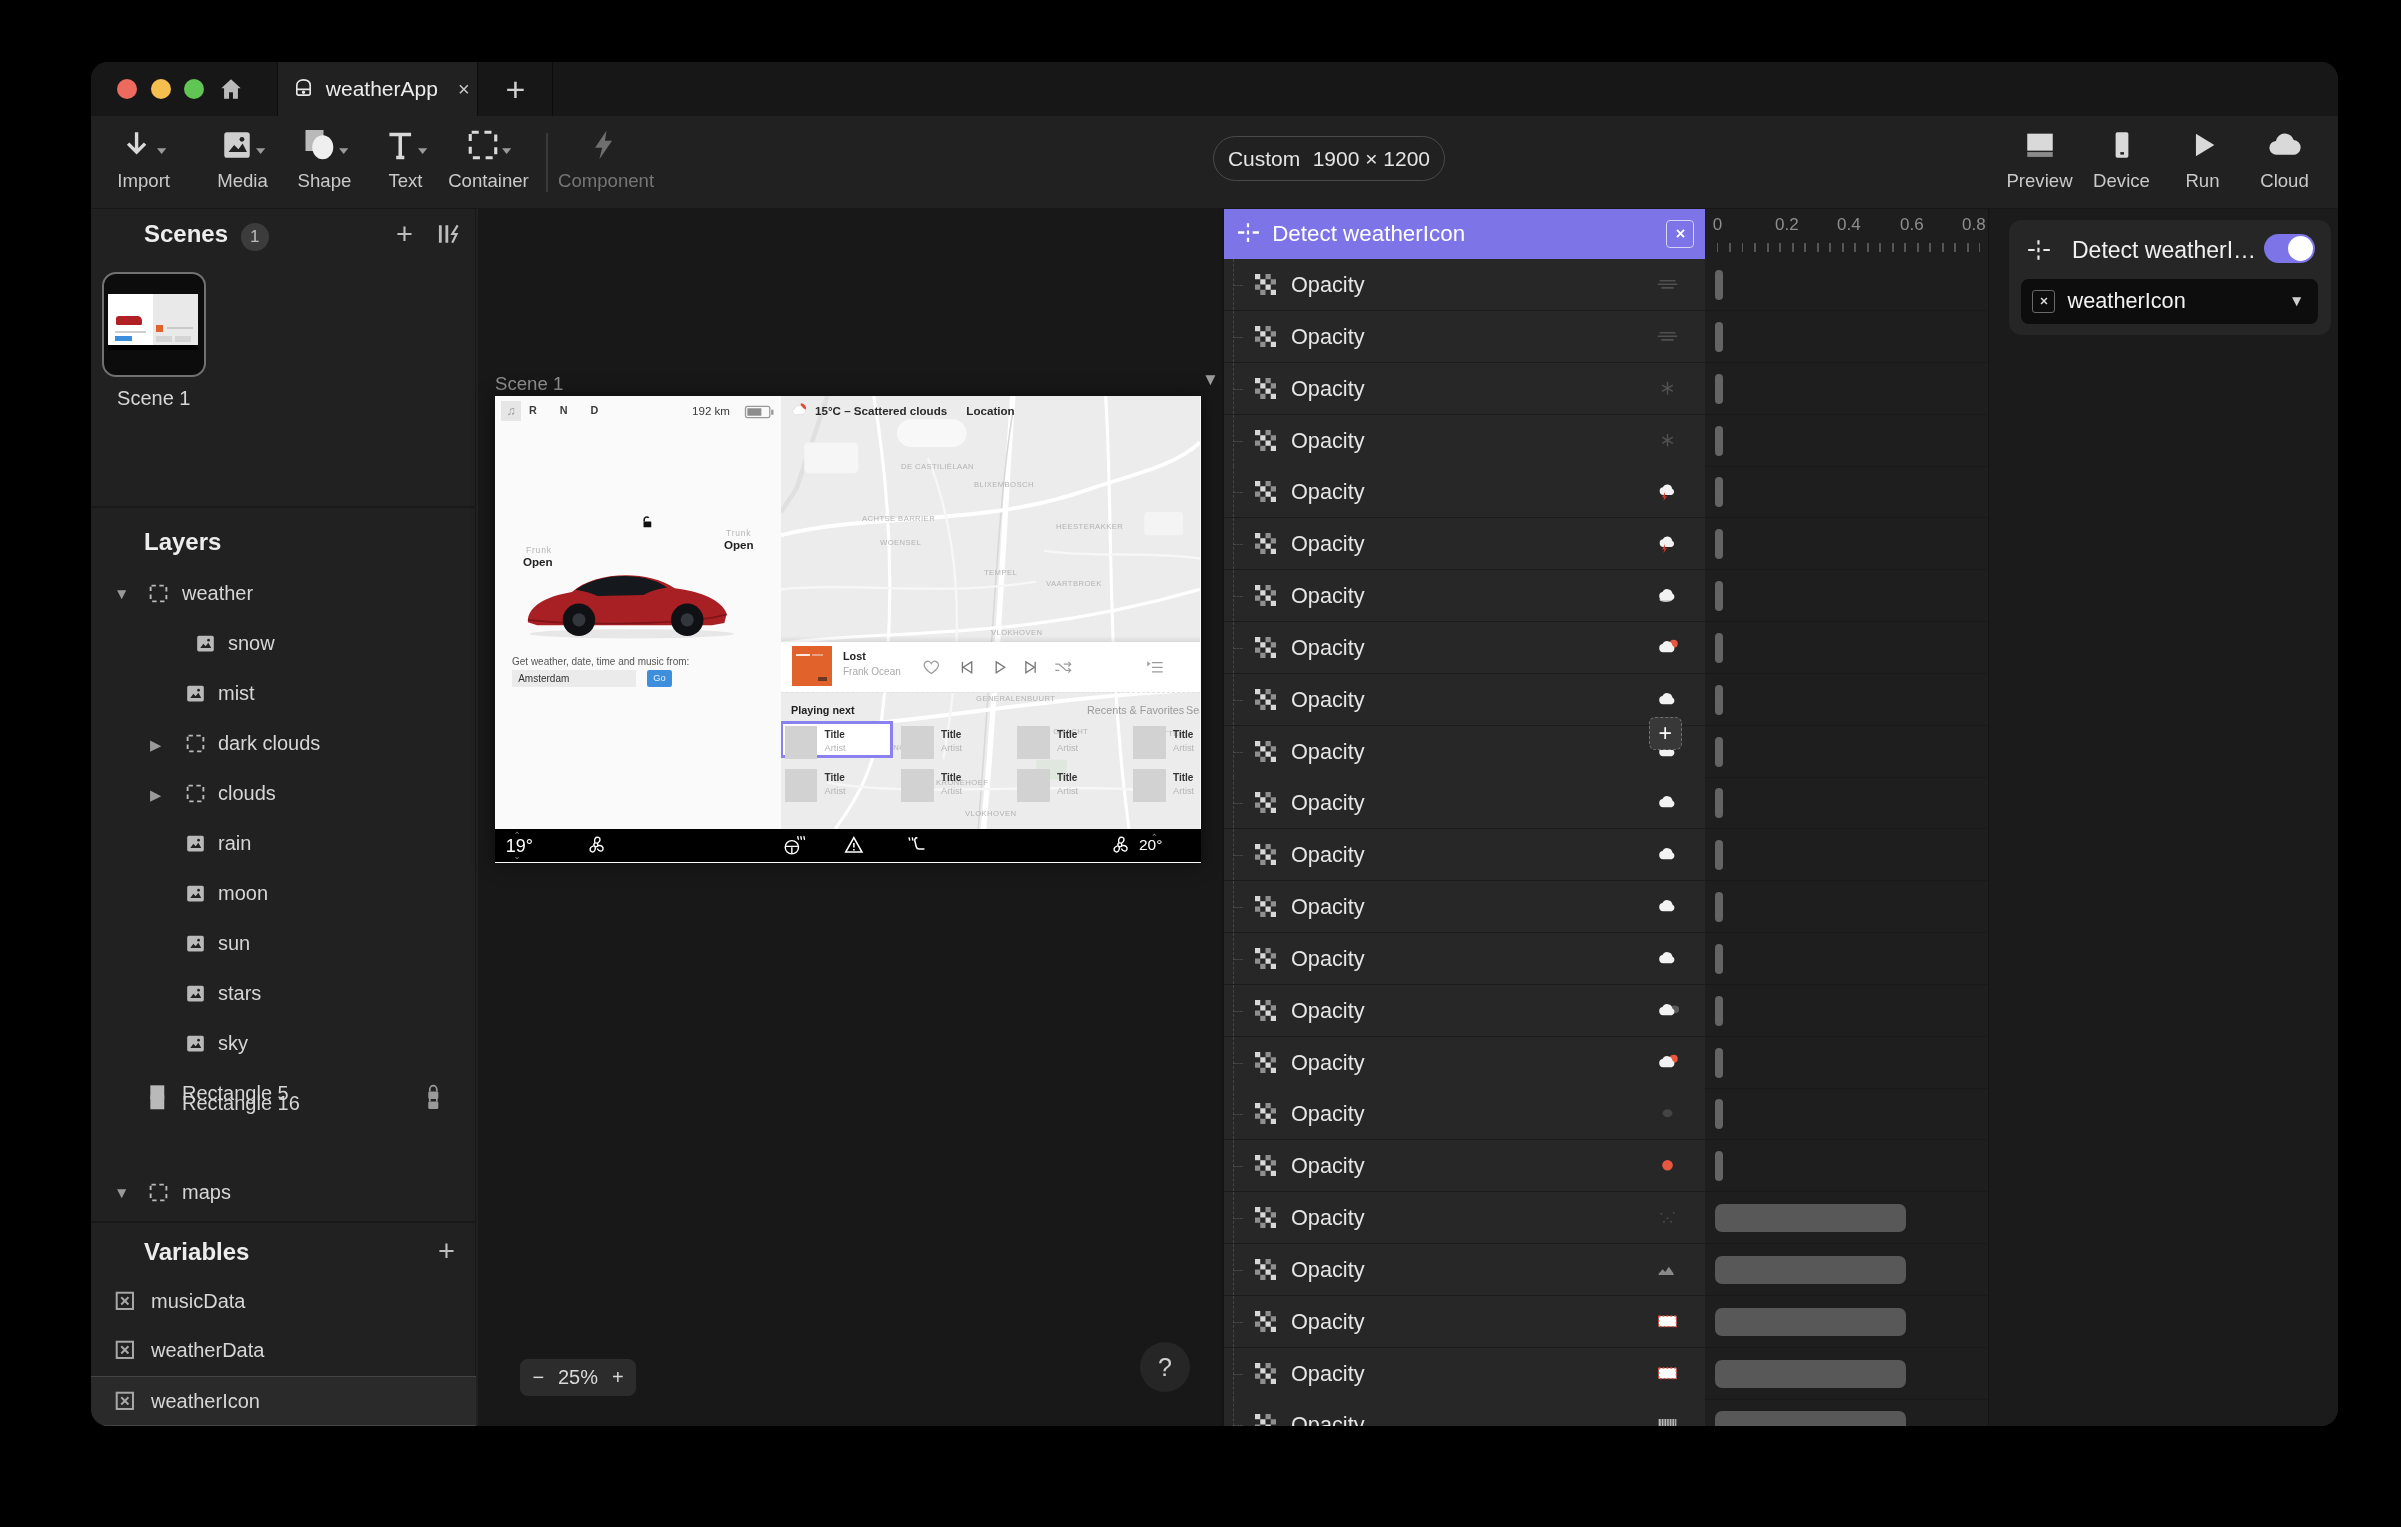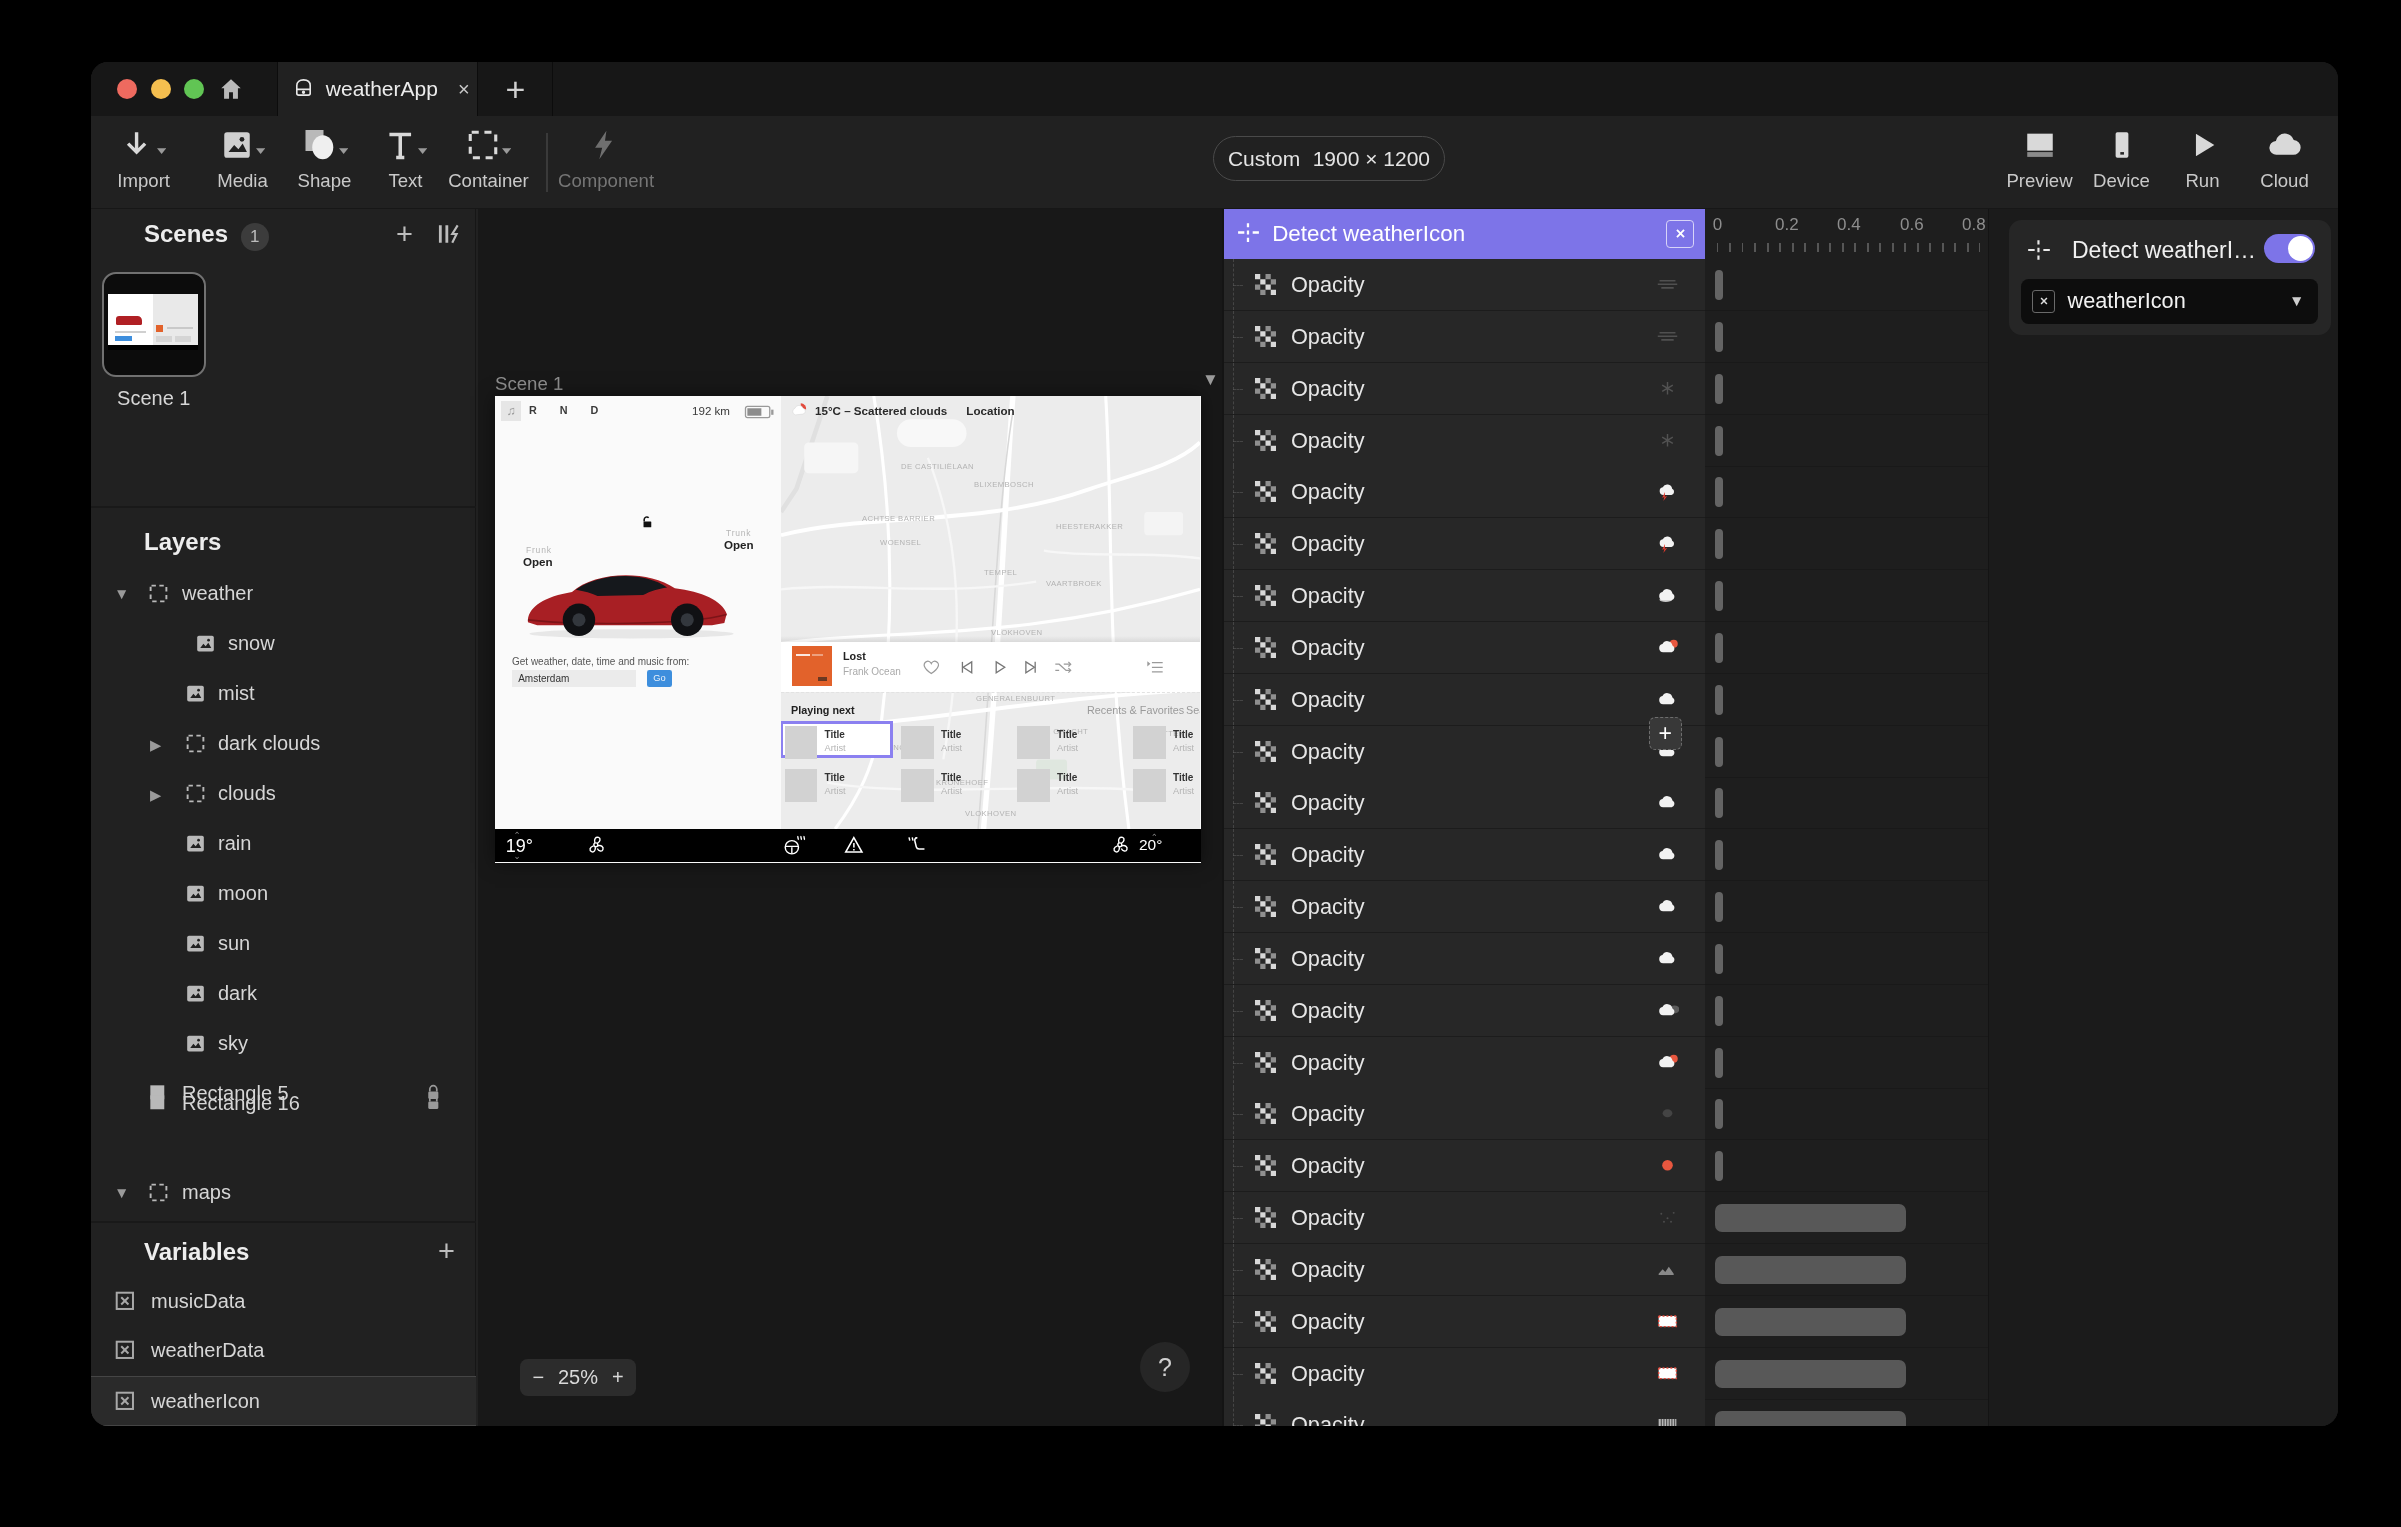--- a/index.html
+++ b/index.html
@@ -304,21 +304,21 @@
                 <circle cx="15.5" cy="8.2" r="1.6" fill="#212121"></circle>
               </svg></span>
             <span class="abs" style="left:127px;top:13px">sun</span>
           </div>
           <div class="lrow" style="top: 760px;">
             <span class="abs" style="left:94px;top:14px"><svg width="21" height="21" viewBox="0 0 24 24">
                 <rect x="2.5" y="3" width="19" height="18" rx="2" fill="#b9b9b9"></rect>
                 <path d="M6 17l3.6-4.6 2.6 2.6 3-3.8 3.4 5.8z" fill="#212121"></path>
                 <circle cx="15.5" cy="8.2" r="1.6" fill="#212121"></circle>
               </svg></span>
-            <span class="abs" style="left:127px;top:13px">dark</span>
+            <span class="abs" style="left:127px;top:13px">stars</span>
           </div>
           <div class="lrow" style="top: 810px;">
             <span class="abs" style="left:94px;top:14px"><svg width="21" height="21" viewBox="0 0 24 24">
                 <rect x="2.5" y="3" width="19" height="18" rx="2" fill="#b9b9b9"></rect>
                 <path d="M6 17l3.6-4.6 2.6 2.6 3-3.8 3.4 5.8z" fill="#212121"></path>
                 <circle cx="15.5" cy="8.2" r="1.6" fill="#212121"></circle>
               </svg></span>
             <span class="abs" style="left:127px;top:13px">sky</span>
           </div>
           <div class="lrow" style="top: 860px;">

